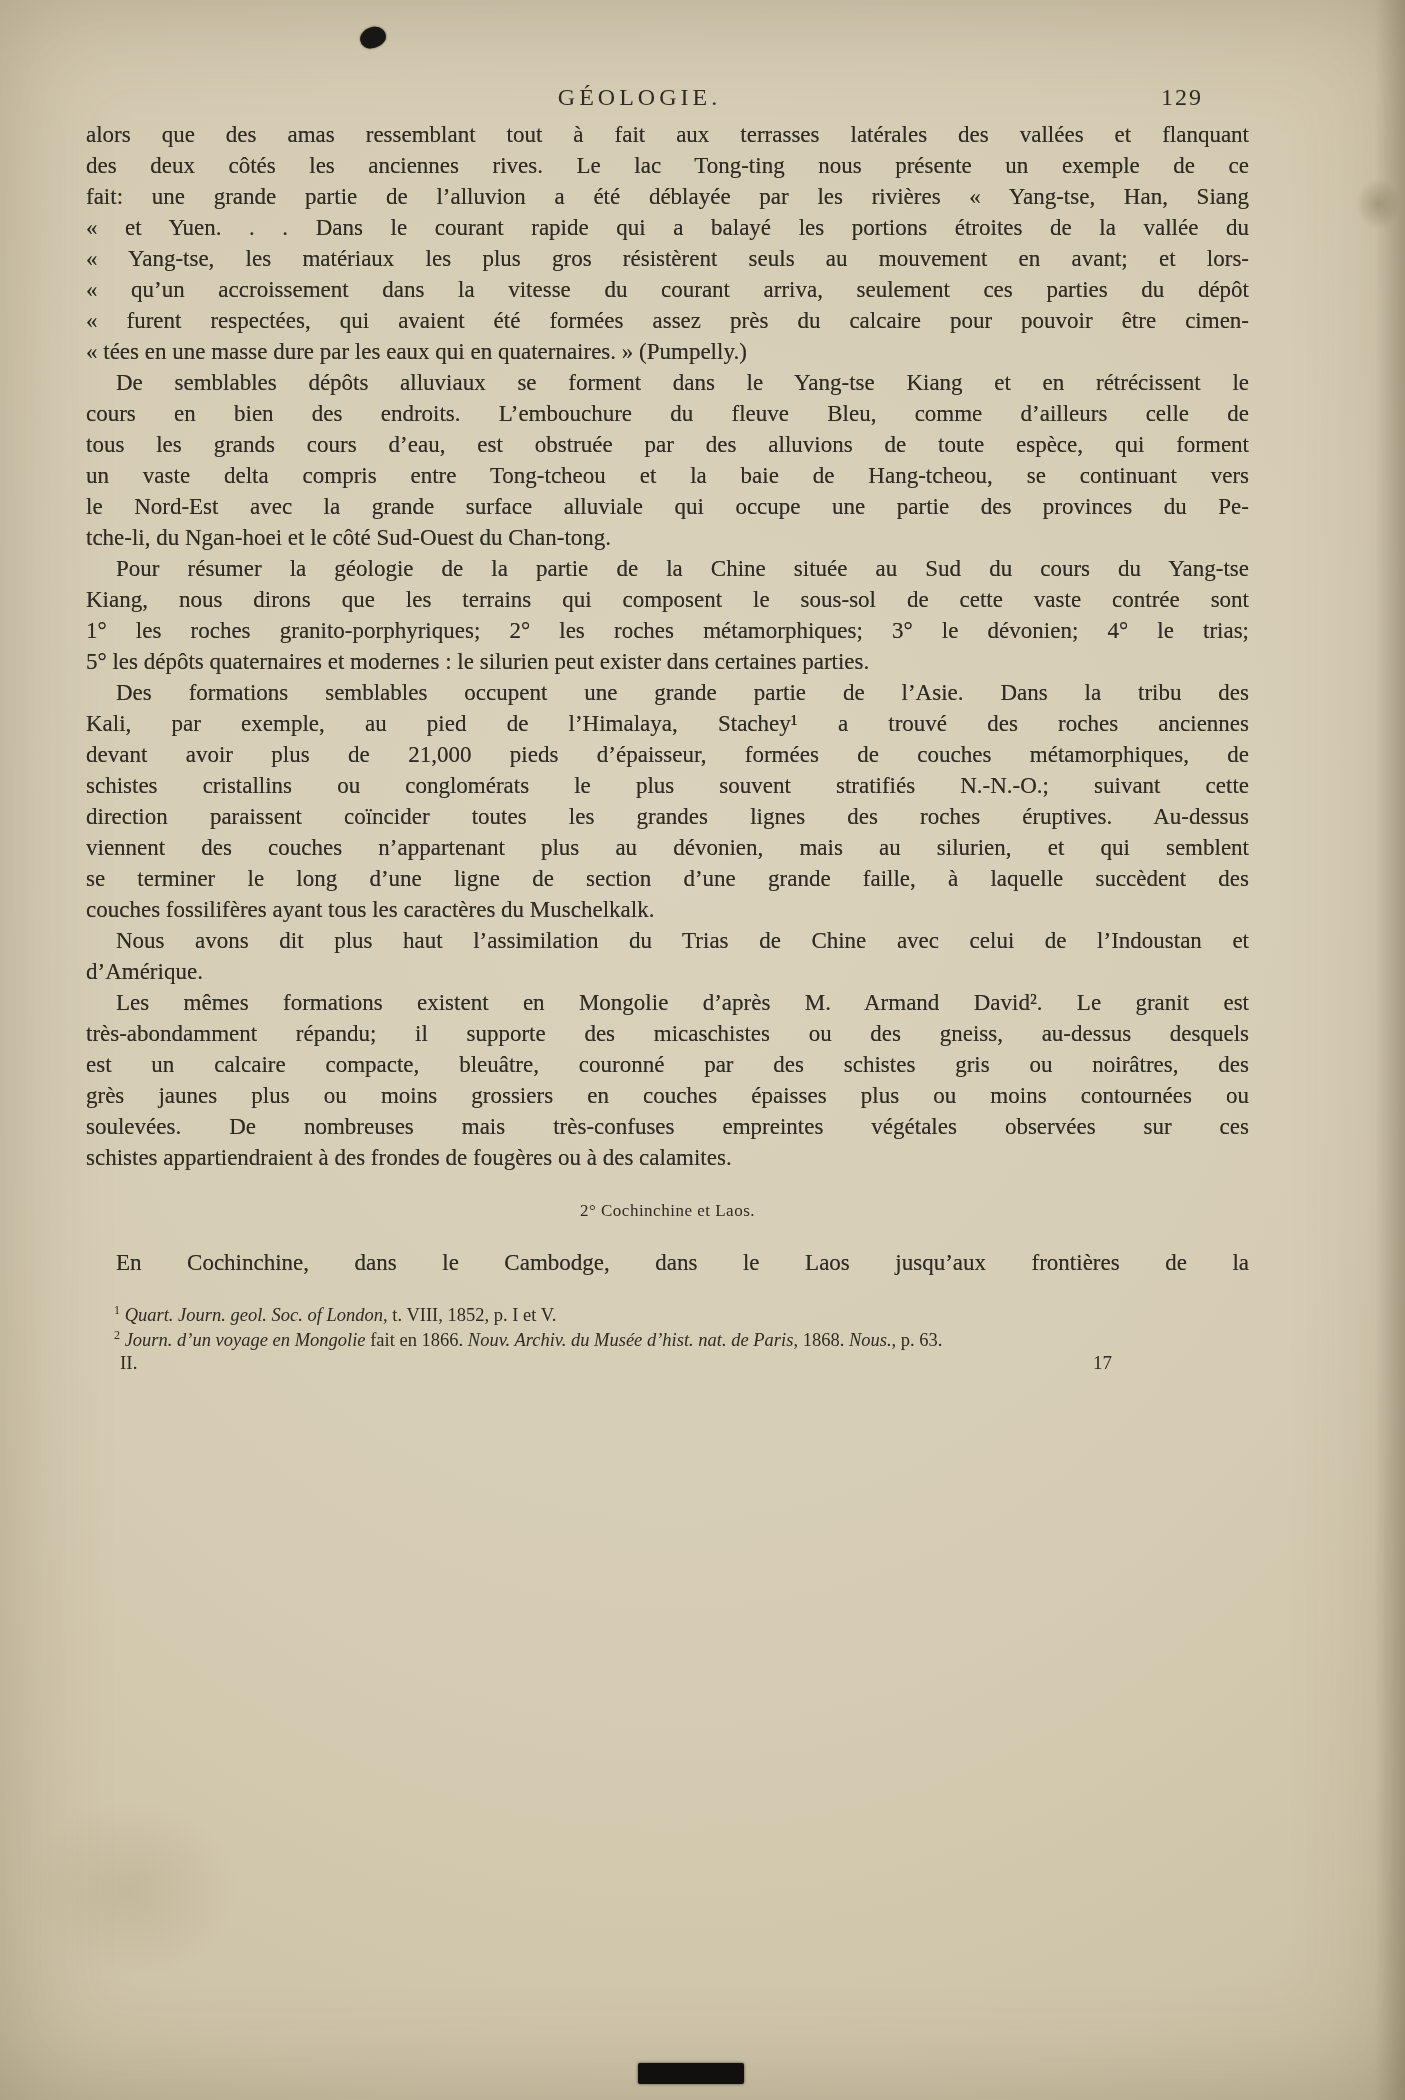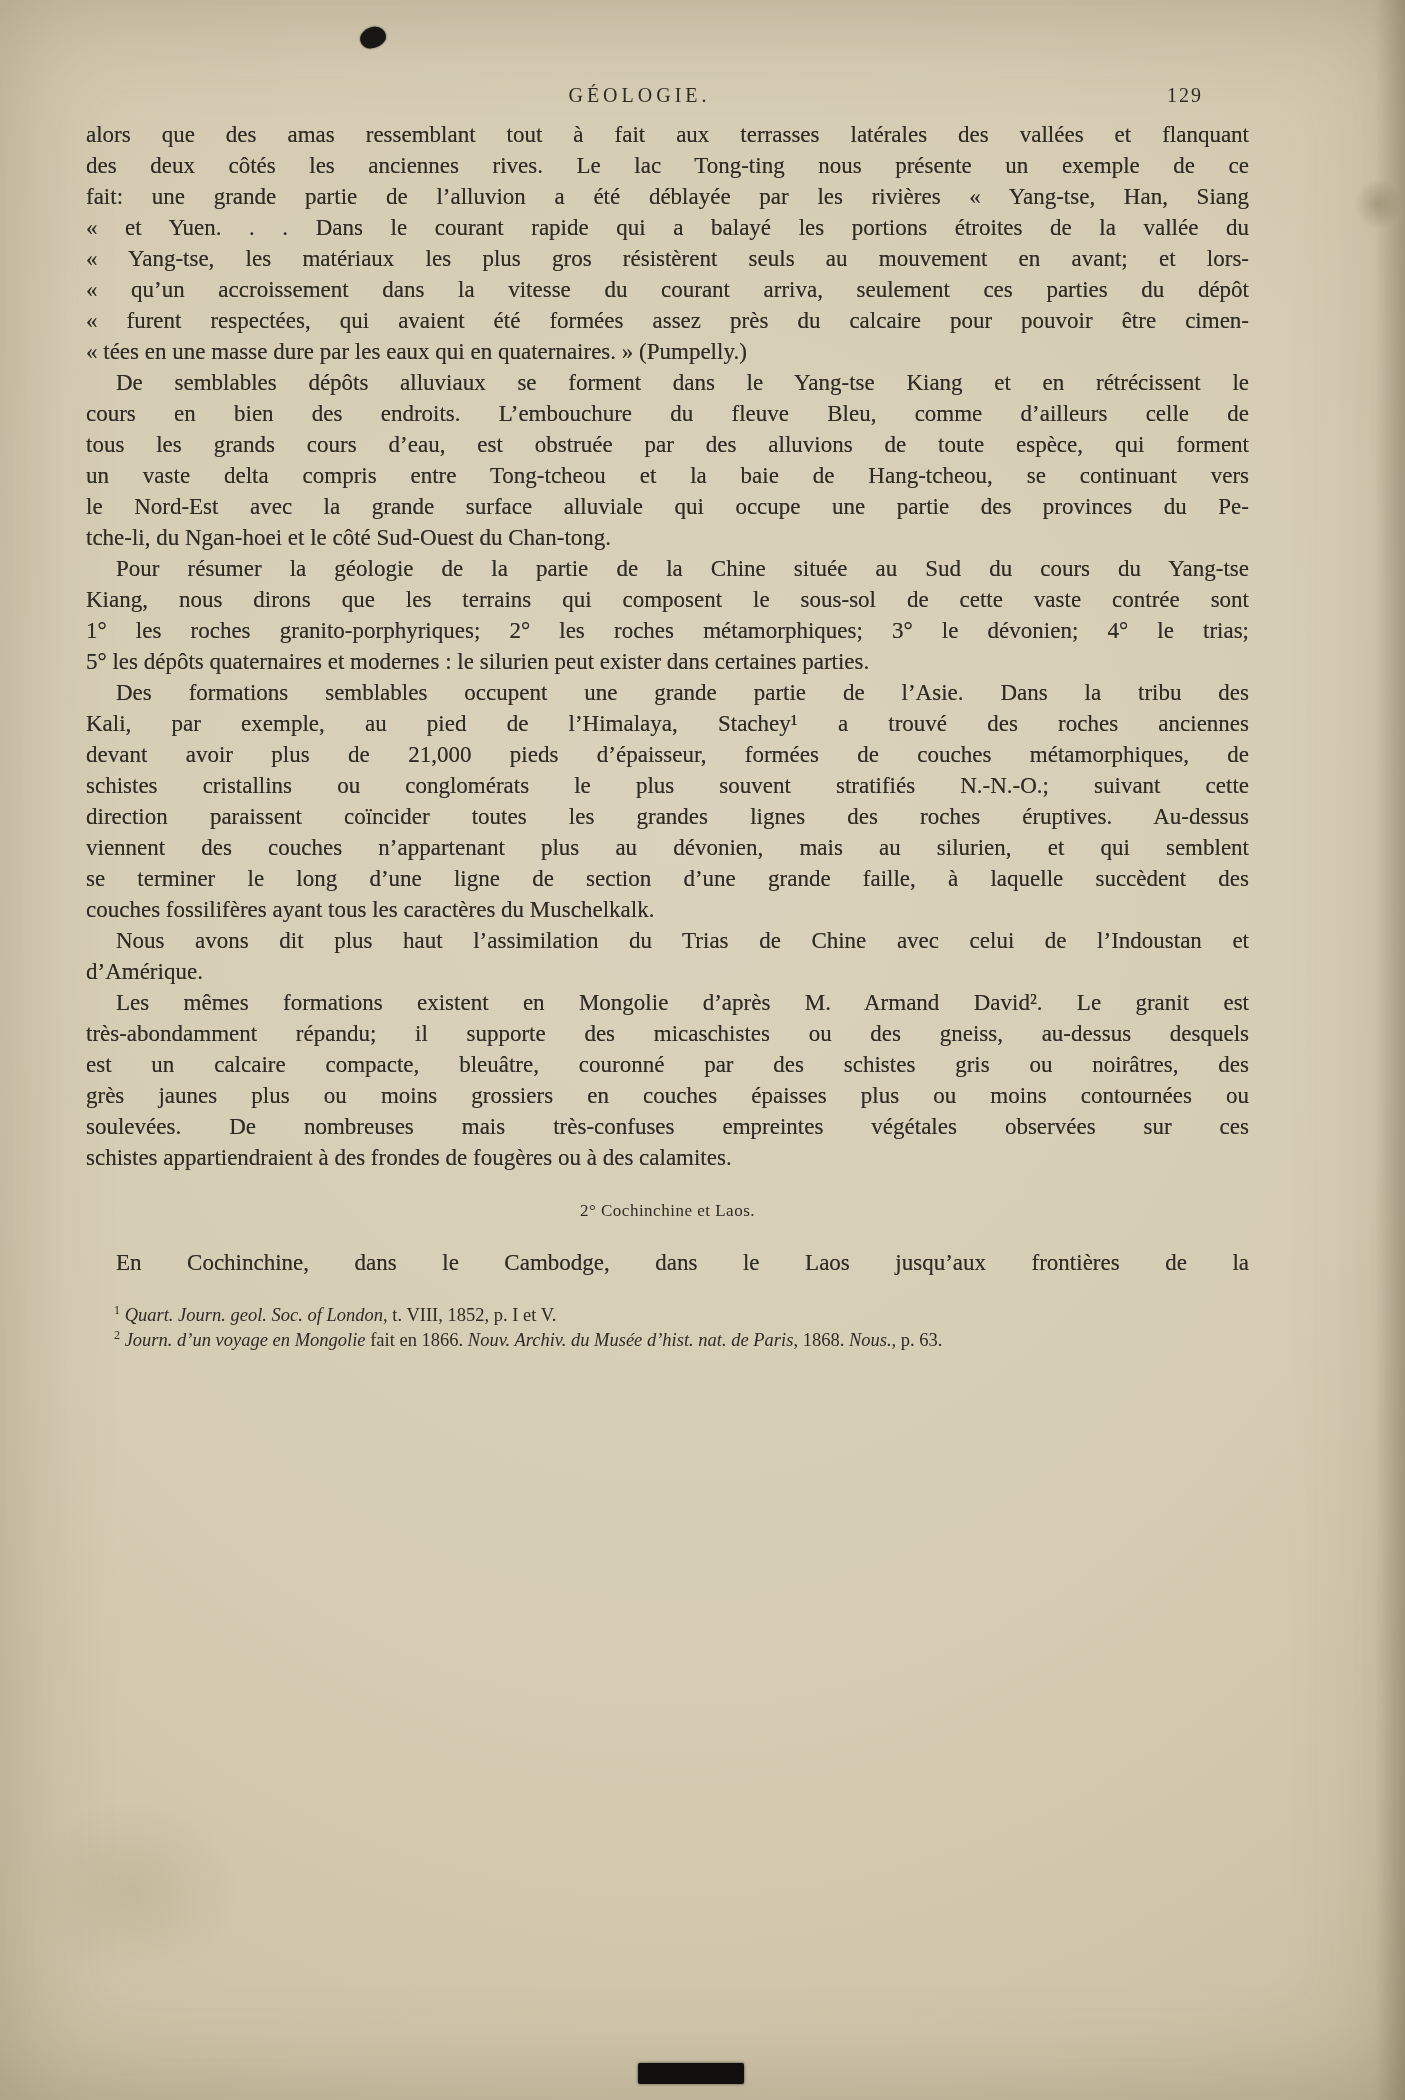--- a/index.html
+++ b/index.html
@@ -18,21 +18,21 @@
   }
   .page::after { 
     content: "";
     position: absolute; top: 0; right: 0; width: 30px; height: 100%;
     background: linear-gradient(to left, rgba(70,58,34,0.25), rgba(70,58,34,0));
     pointer-events: none;
   }
   .content { position: absolute; left: 86px; top: 84px; width: 1163px; }
 
   .header { position: relative; height: 34px; text-align: center;
-            font-size: 20px; letter-spacing: 4px; }
+            font-size: 24px; letter-spacing: 4px; }
   .title  { position: relative; left: -28px; }
   .pagenum{ position: absolute; right: 46px; top: 0; letter-spacing: 2px; }
 
   .body-text { font-size: 23px; line-height: 31px; margin-top: 1px;
                text-shadow: 0 0 0.5px rgba(46,43,37,0.55); }
   .line { text-align: justify; text-align-last: justify; -moz-text-align-last: justify; }
   .para .line:last-child { text-align-last: left; -moz-text-align-last: left; }
   .para.justify-all .line:last-child { text-align-last: justify; -moz-text-align-last: justify; }
   .line.indent { text-indent: 30px; }
 
@@ -141,15 +141,19 @@
         <div class="para justify-all">
           <div class="line indent">En Cochinchine, dans le Cambodge, dans le Laos jusqu’aux frontières de la</div>
         </div>
       </div>
 
     <div class="footnotes" id="footnotes">
         <div class="footnote"><sup>1</sup> <i>Quart. Journ. geol. Soc. of London</i><span>, t. VIII, 1852, p. I et V.</span></div>
         <div class="footnote"><sup>2</sup> <i>Journ. d’un voyage en Mongolie</i><span> fait en 1866. </span><i>Nouv. Archiv. du Musée d’hist. nat. de Paris</i><span>, 1868. </span><i>Nous.</i><span>, p. 63.</span></div>
       </div>
 
+    <div class="footer">
+      <span class="sig">II.</span>
+      <span class="mark17">17</span>
+    </div>
 
   </div>
 </div>
 
 </body></html>

